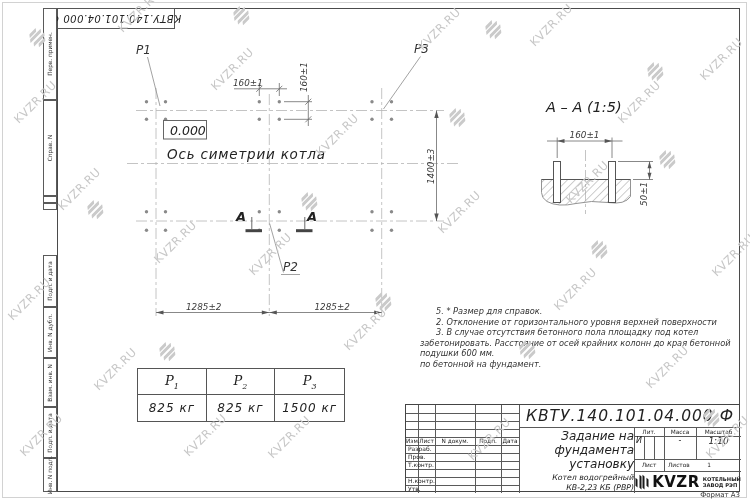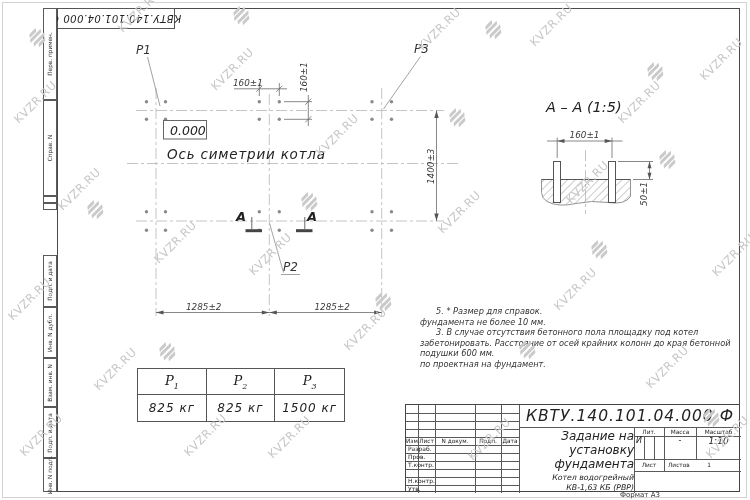--- a/index.html
+++ b/index.html
@@ -52,21 +52,21 @@
             font:italic 12px "DejaVu Sans",sans-serif;line-height:14px;padding-top:1px;}
   .tb-prod{left:113px;top:66px;width:115px;height:22px;text-align:right;
            font:italic 7.8px "DejaVu Sans",sans-serif;line-height:9.5px;padding-top:2px;}
   .logo-row{position:absolute;left:228px;top:66px;width:107px;height:22px;display:flex;align-items:center;justify-content:center;gap:3px;}
   .logo-mark{width:15px;height:16px;transform:rotate(90deg);flex:none;}
   .logo-mark i{display:block;height:2.4px;background:#191919;margin:1.1px auto 0;transform:skewX(-38deg);}
   .logo-mark i:nth-child(1),.logo-mark i:nth-child(4){width:8px;}
   .logo-mark i:nth-child(2),.logo-mark i:nth-child(3){width:13px;}
   .logo-kvzr{font:700 15px "DejaVu Sans",sans-serif;color:#111;letter-spacing:.5px;}
   .logo-cap{font:700 5.2px "DejaVu Sans",sans-serif;line-height:6.2px;color:#222;}
-  .format{position:absolute;left:620px;top:491px;width:90px;text-align:left;
+  .format{position:absolute;left:650px;top:491px;width:90px;text-align:right;
           font:7px "DejaVu Sans",sans-serif;color:#333;z-index:3;}
   
   .wm-layer{position:absolute;left:0;top:0;width:750px;height:500px;z-index:6;pointer-events:none;}
   .wm-t{position:absolute;transform:rotate(-45deg);font:11.5px "DejaVu Sans",sans-serif;
         color:#c7c7c7;letter-spacing:.5px;white-space:nowrap;}
   .wm-g{position:absolute;width:22px;height:20px;transform:rotate(-45deg);}
   .wm-g i{display:block;height:3px;background:#cacaca;margin:1.5px auto 0;transform:skewX(-38deg);border-radius:.5px;}
   .wm-g i:nth-child(1),.wm-g i:nth-child(4){width:9px;}
   .wm-g i:nth-child(2),.wm-g i:nth-child(3){width:15px;}
 </style>
@@ -234,25 +234,25 @@
     <div>
         <span class="pt-h"><span>P</span><sub>3</sub></span>
       </div>
     <div class="pt-v">825 кг</div>
     <div class="pt-v">825 кг</div>
     <div class="pt-v">1500 кг</div>
   </div>
 
   <div class="notes">
     <div class="ind">5. * Размер для справок.</div>
-    <div>фундамента не более 10 мм.</div>
+    <div class="ind">2. Отклонение от горизонтального уровня верхней поверхности</div>
     <div class="ind">3. В случае отсутствия бетонного пола площадку под котел</div>
     <div>забетонировать. Расстояние от осей крайних колонн до края бетонной</div>
     <div>подушки 600 мм.</div>
-    <div>по проектная на фундамент.</div>
+    <div>по бетонной на фундамент.</div>
   </div>
 
   <div class="tb">
 
     <div class="vl" style="left:113px;top:0;height:88px;"></div>
     <div class="vl" style="left:228px;top:22px;height:66px;"></div>
     <div class="hl" style="left:113px;top:22px;width:222px;"></div>
     <div class="hl" style="left:0;top:8px;width:113px;"></div>
     <div class="hl" style="left:0;top:16px;width:113px;"></div>
     <div class="hl" style="left:0;top:24px;width:113px;"></div>
@@ -284,38 +284,51 @@
     <div class="txt tb-h" style="left:95px;top:32px;width:18px;">Дата</div>
 
     <div class="txt tb-r" style="left:0;top:40px;width:30px;">Разраб.</div>
     <div class="txt tb-r" style="left:0;top:48px;width:30px;">Пров.</div>
     <div class="txt tb-r" style="left:0;top:56px;width:30px;">Т.контр.</div>
     <div class="txt tb-r" style="left:0;top:72px;width:30px;">Н.контр.</div>
     <div class="txt tb-r" style="left:0;top:80px;width:30px;">Утв.</div>
 
     <div class="txt tb-title">
       <div>Задание на</div>
+      <div>фундамента</div>
       <div>установку</div>
-      <div>фундамента</div>
     </div>
     <div class="txt tb-prod">
       <div>Котел водогрейный</div>
-      <div>КВ-1,63 КБ (РВР)</div>
+      <div>КВ-2,23 КБ (РВР)</div>
     </div>
 
     <div class="txt tb-h" style="left:228px;top:23px;width:30px;">Лит.</div>
     <div class="txt tb-h" style="left:258px;top:23px;width:32px;">Масса</div>
     <div class="txt tb-h" style="left:290px;top:23px;width:45px;">Масштаб</div>
     <div class="txt" style="left:228px;top:31px;width:10px;height:23px;line-height:23px;text-align:center;font:italic 8px 'DejaVu Sans',sans-serif;">И</div>
     <div class="txt" style="left:258px;top:31px;width:32px;height:23px;line-height:23px;text-align:center;font:8px 'DejaVu Sans',sans-serif;">-</div>
     <div class="txt" style="left:290px;top:31px;width:45px;height:23px;line-height:23px;text-align:center;font:italic 9px 'DejaVu Sans',sans-serif;">1:10</div>
     <div class="txt tb-h" style="left:228px;top:56px;width:30px;">Лист</div>
     <div class="txt tb-h" style="left:262px;top:56px;width:30px;text-align:left;">Листов</div>
     <div class="txt tb-h" style="left:296px;top:56px;width:14px;">1</div>
 
+    <div class="logo-row">
+      <span class="logo-mark">
+          <i></i>
+          <i></i>
+          <i></i>
+          <i></i>
+        </span>
+      <span class="logo-kvzr">KVZR</span>
+      <span class="logo-cap">
+        <div>КОТЕЛЬНЫЙ</div>
+        <div>ЗАВОД РЭП</div>
+      </span>
+    </div>
   </div>
 
   <div class="format">Формат А3</div>
 
   <div class="wm-layer">
     <div class="wm-t" style="left:8px;top:95px;">KVZR.RU</div>
     <div class="wm-t" style="left:112px;top:4px;">KVZR.RU</div>
     <div class="wm-t" style="left:205px;top:62px;">KVZR.RU</div>
     <div class="wm-t" style="left:52px;top:182px;">KVZR.RU</div>
     <div class="wm-t" style="left:2px;top:292px;">KVZR.RU</div>

